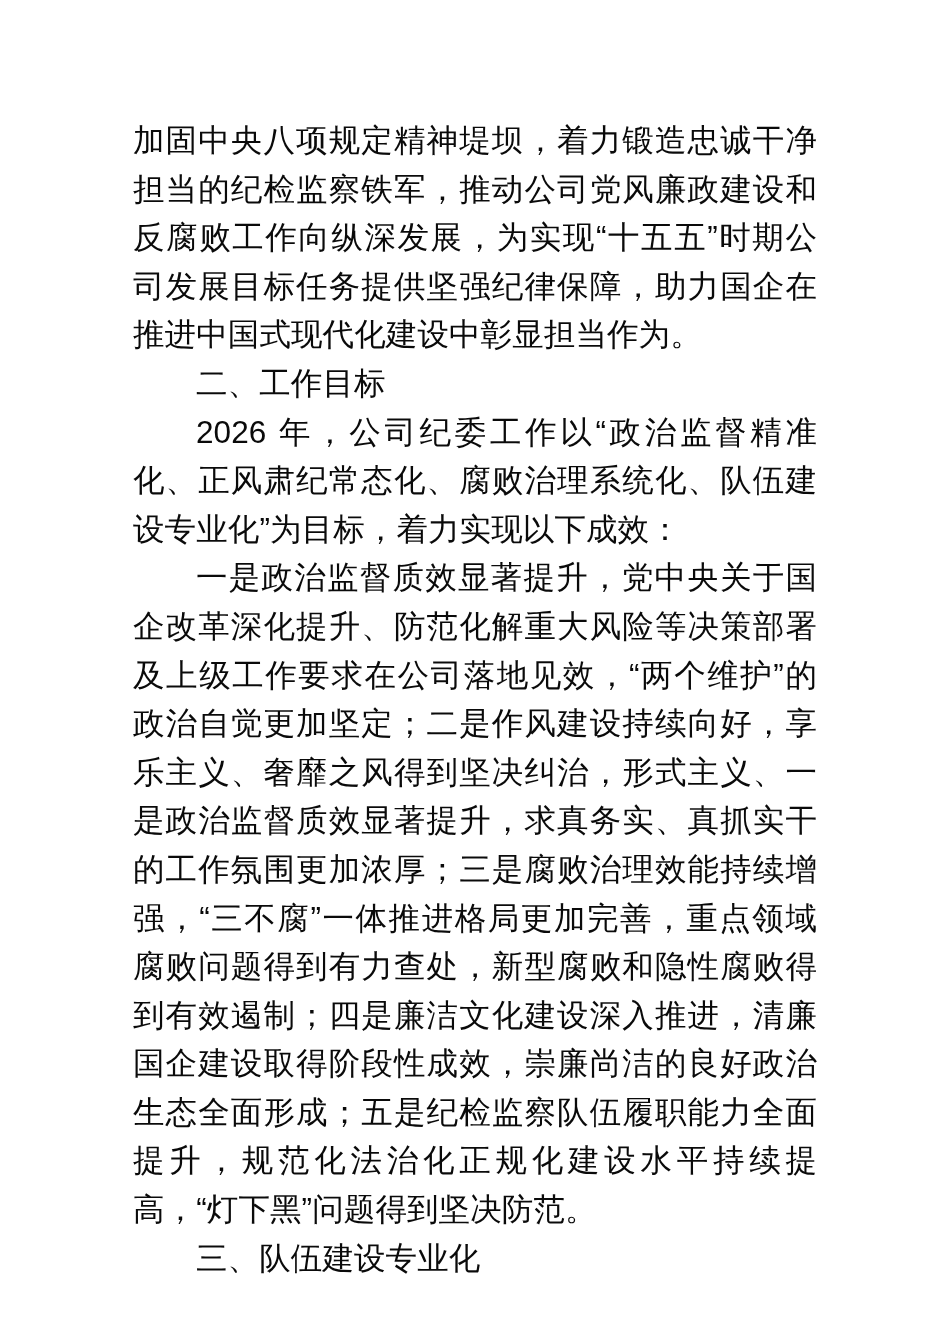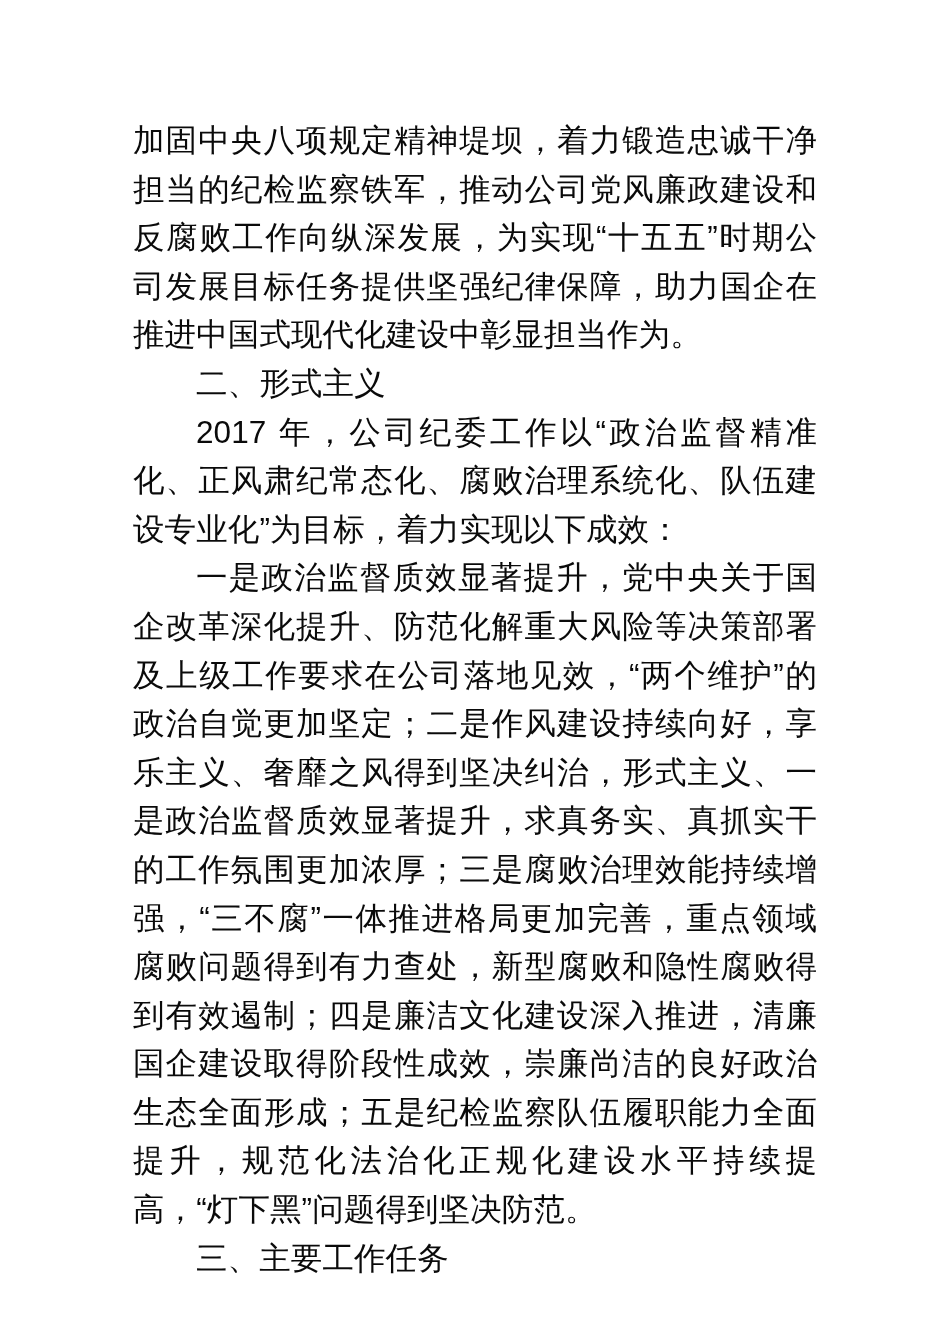--- a/index.html
+++ b/index.html
@@ -58,22 +58,22 @@
   }
 </style>
 </head>
 <body>
 
 <div class="page">
   <div class="content">
 
     <p class="para last-line-full">加固中央八项规定精神堤坝，着力锻造忠诚干净担当的纪检监察铁军，推动公司党风廉政建设和反腐败工作向纵深发展，为实现“十五五”时期公司发展目标任务提供坚强纪律保障，助力国企在推进中国式现代化建设中彰显担当作为。</p>
 
-    <p class="heading">二、形式主义</p>
+    <p class="heading">二、工作目标</p>
 
-    <p class="para indent last-line-full">2017 年，公司纪委工作以“政治监督精准化、正风肃纪常态化、腐败治理系统化、队伍建设专业化”为目标，着力实现以下成效：</p>
+    <p class="para indent last-line-full">2026 年，公司纪委工作以“政治监督精准化、正风肃纪常态化、腐败治理系统化、队伍建设专业化”为目标，着力实现以下成效：</p>
 
     <p class="para indent last-line-full">一是政治监督质效显著提升，党中央关于国企改革深化提升、防范化解重大风险等决策部署及上级工作要求在公司落地见效，“两个维护”的政治自觉更加坚定；二是作风建设持续向好，享乐主义、奢靡之风得到坚决纠治，形式主义、一是政治监督质效显著提升，求真务实、真抓实干的工作氛围更加浓厚；三是腐败治理效能持续增强，“三不腐”一体推进格局更加完善，重点领域腐败问题得到有力查处，新型腐败和隐性腐败得到有效遏制；四是廉洁文化建设深入推进，清廉国企建设取得阶段性成效，崇廉尚洁的良好政治生态全面形成；五是纪检监察队伍履职能力全面提升，规范化法治化正规化建设水平持续提高，“灯下黑”问题得到坚决防范。</p>
 
-    <p class="heading">三、主要工作任务</p>
+    <p class="heading">三、队伍建设专业化</p>
 
   </div>
 </div>
 
 </body></html>

